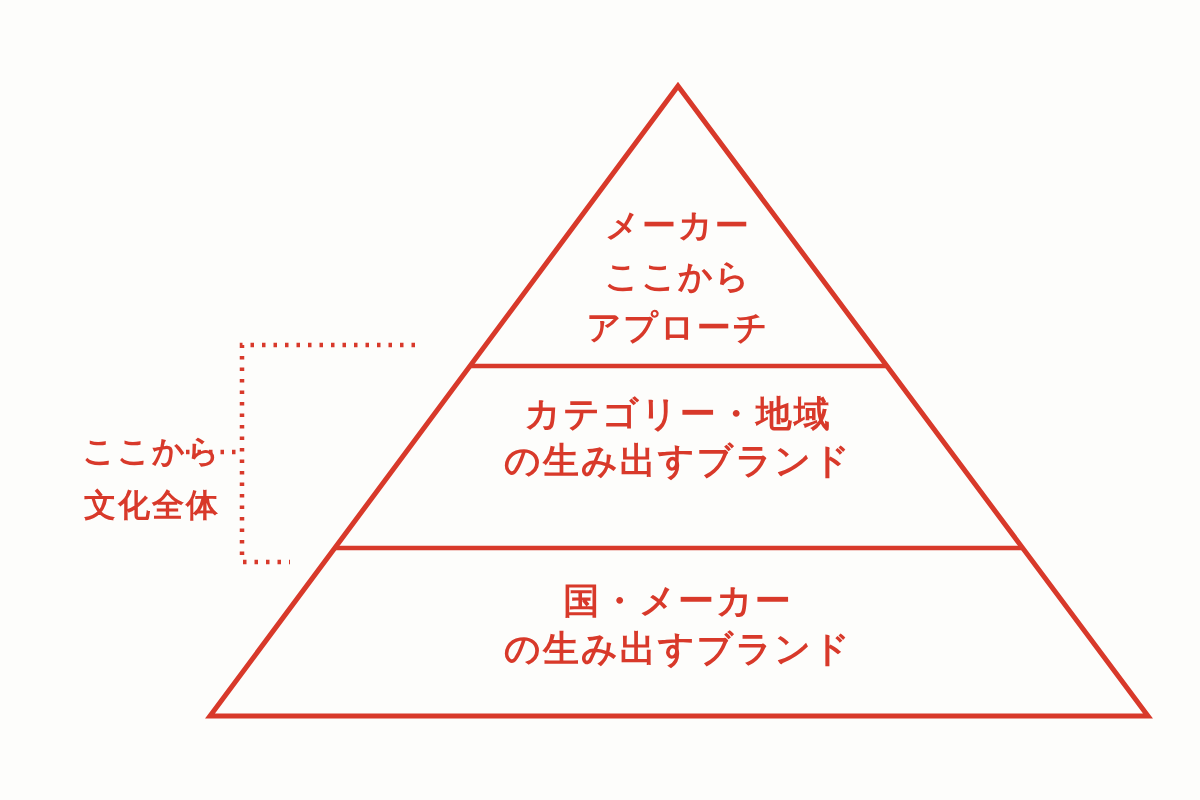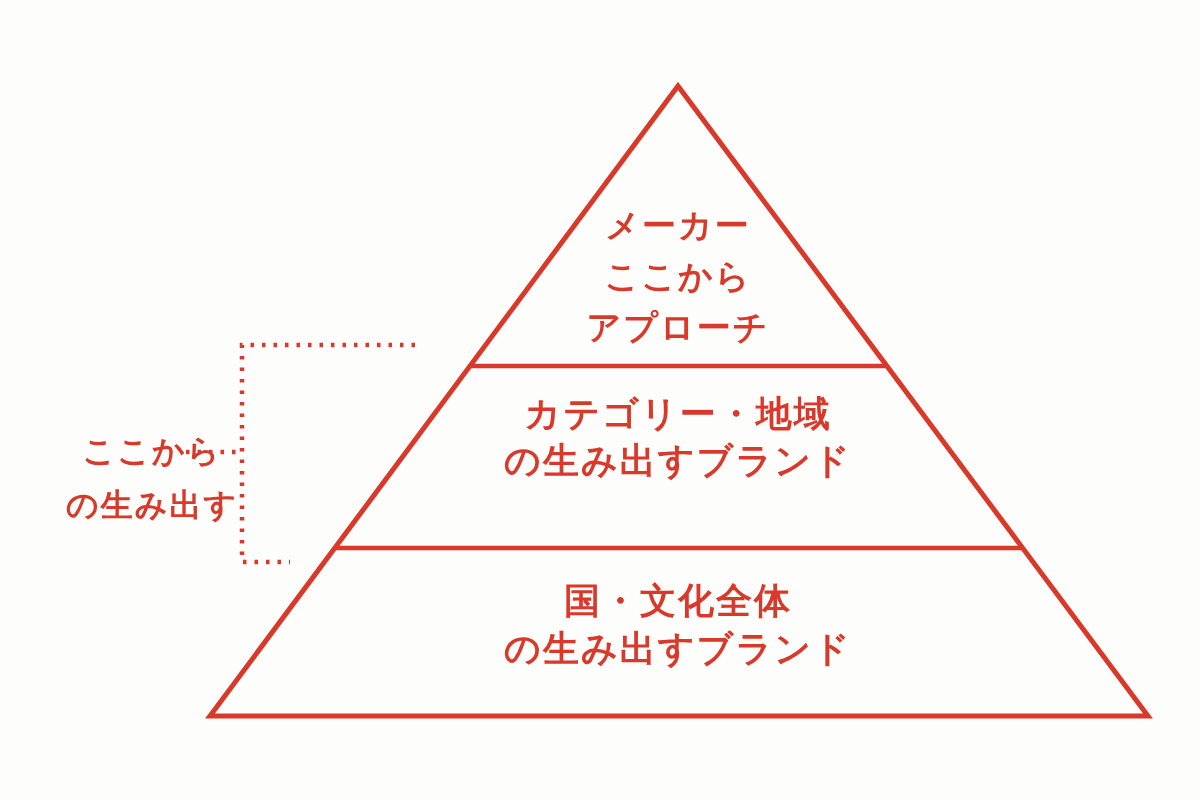--- a/index.html
+++ b/index.html
@@ -93,22 +93,22 @@
     <span class="line">ここから</span>
     <span class="line">アプローチ</span>
   </div>
 
   <div class="tier-label tier-middle">
     <span class="line">カテゴリー・地域</span>
     <span class="line">の生み出すブランド</span>
   </div>
 
   <div class="tier-label tier-bottom">
-    <span class="line">国・文化全体</span>
+    <span class="line">国・メーカー</span>
     <span class="line">の生み出すブランド</span>
   </div>
 
   <div class="annotation">
     <span class="line">ここから</span>
-    <span class="line">の生み出す</span>
+    <span class="line">文化全体</span>
   </div>
 
 </div>
 
 </body></html>

